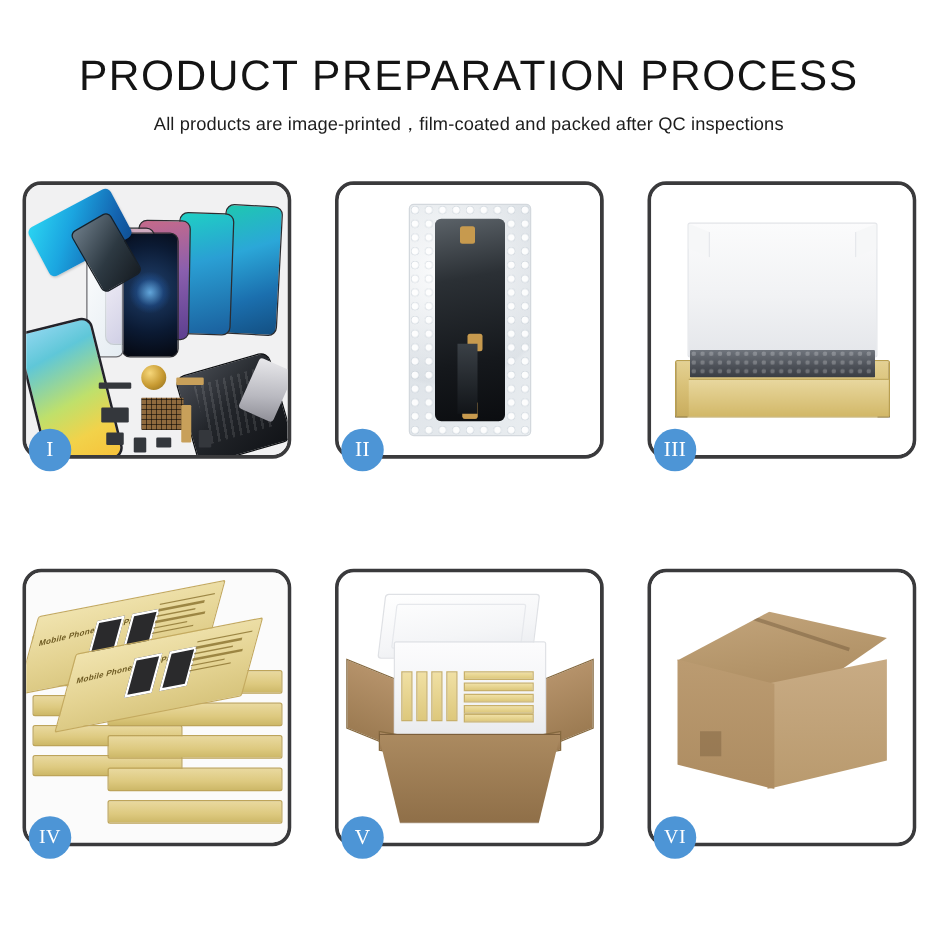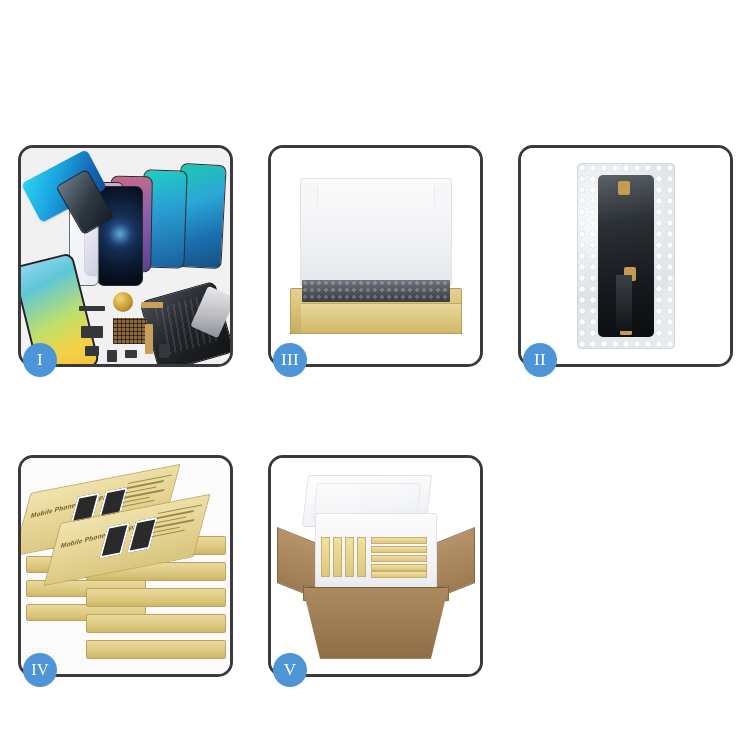--- a/index.html
+++ b/index.html
@@ -381,20 +381,24 @@
   }
   .tape { position: absolute; width: 17px; height: 20px; background: rgba(122,95,62,.45); }
   .tape.t-up { left: 18px; top: 58px; }
   .tape.t-low { left: 28px; top: 122px; }
 </style>
 </head>
 <body>
 
 <div class="page">
 
+  <div class="header">
+    <h1 class="title">PRODUCT PREPARATION PROCESS</h1>
+    <p class="subtitle">All products are image-printed，film-coated and packed after QC inspections</p>
+  </div>
 
   <div class="grid">
 
     <div class="panel p1">
       <div class="panel-inner">
         <div class="ph ph-e"></div>
         <div class="ph ph-d"></div>
         <div class="ph ph-c"></div>
         <div class="ph ph-b"></div>
         <div class="ph ph-dark"></div>
@@ -413,47 +417,47 @@
           <div class="coin"></div>
           <div class="chipgrid"></div>
           <i class="flex1"></i>
           <i class="flex2"></i>
         </div>
         <div class="tool"></div>
       </div>
       <div class="badge">I</div>
     </div>
 
+    <div class="panel p2">
+      <div class="panel-inner">
+        <div class="bubble-bag">
+          <div class="inner-part">
+            <span class="tab-g t1"></span>
+            <span class="tab-g t2"></span>
+            <span class="tab-g t3"></span>
+            <span class="tab-g t4"></span>
+          </div>
+        </div>
+      </div>
+      <div class="badge">II</div>
+    </div>
+
     <div class="panel p3">
       <div class="panel-inner">
         <div class="obox">
           <div class="lid"></div>
           <div class="side-l"></div>
           <div class="side-r"></div>
           <div class="tray">
             <div class="tray-front"></div>
           </div>
           <div class="foam"></div>
         </div>
       </div>
       <div class="badge">III</div>
-    </div>
-
-    <div class="panel p2">
-      <div class="panel-inner">
-        <div class="bubble-bag">
-          <div class="inner-part">
-            <span class="tab-g t1"></span>
-            <span class="tab-g t2"></span>
-            <span class="tab-g t3"></span>
-            <span class="tab-g t4"></span>
-          </div>
-        </div>
-      </div>
-      <div class="badge">II</div>
     </div>
 
     <div class="panel p4">
       <div class="panel-inner">
         <div class="stack">
           <div class="sbox rear r1"></div>
           <div class="sbox rear r2"></div>
           <div class="sbox rear r3"></div>
           <div class="sbox rear r4"></div>
           <div class="sbox rear r5"></div>
@@ -514,15 +518,30 @@
               <i class="h"></i>
           </div>
           <div class="flap fb-l"></div>
           <div class="flap fb-r"></div>
           <div class="body"></div>
         </div>
       </div>
       <div class="badge">V</div>
     </div>
 
+    <div class="panel p6">
+      <div class="panel-inner">
+        <div class="sealed">
+          <div class="top">
+            <span class="seam"></span>
+          </div>
+          <div class="right"></div>
+          <div class="left">
+            <span class="tape t-up"></span>
+            <span class="tape t-low"></span>
+          </div>
+        </div>
+      </div>
+      <div class="badge wide">VI</div>
+    </div>
 
   </div>
 </div>
 
 </body></html>

